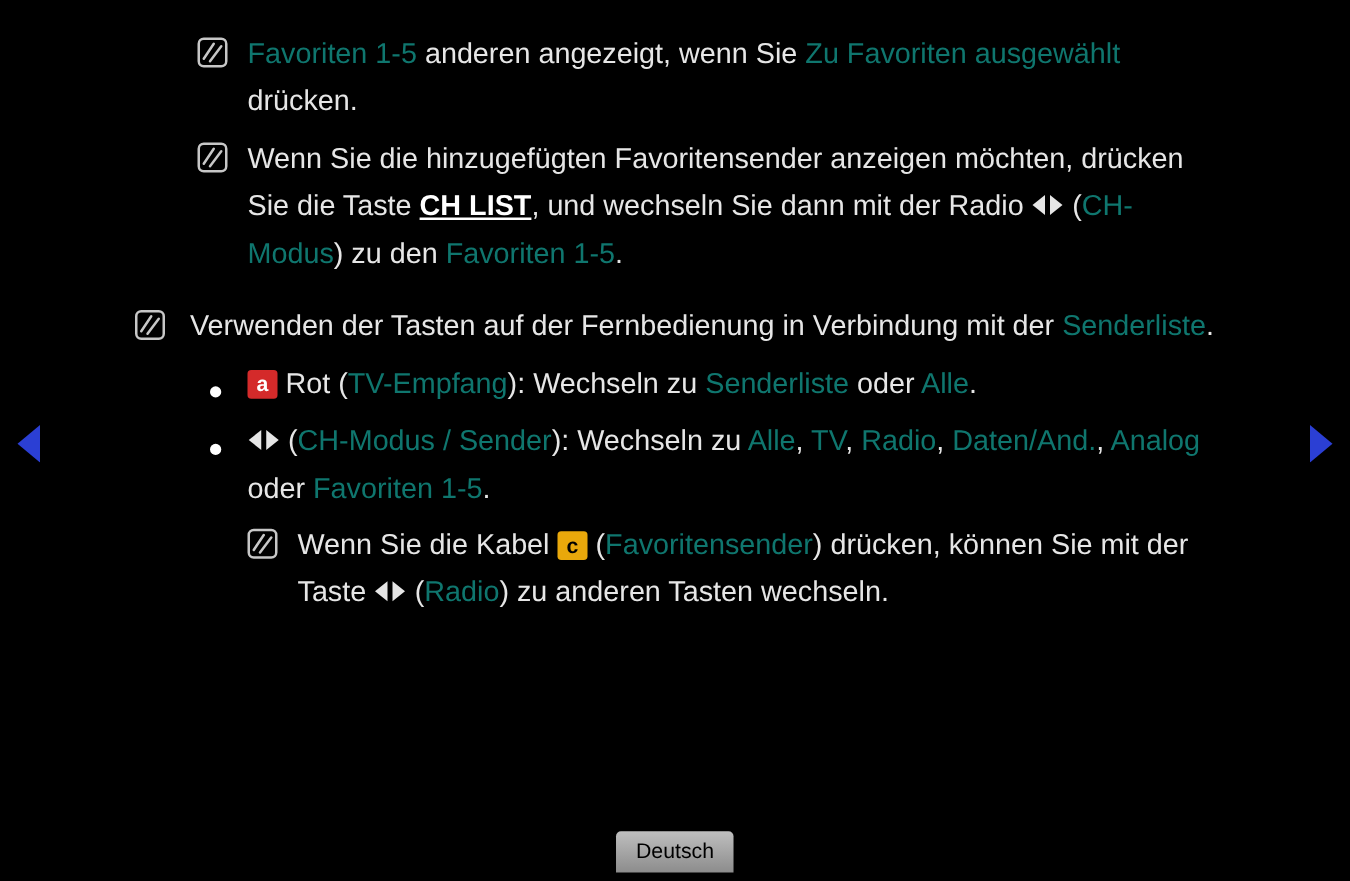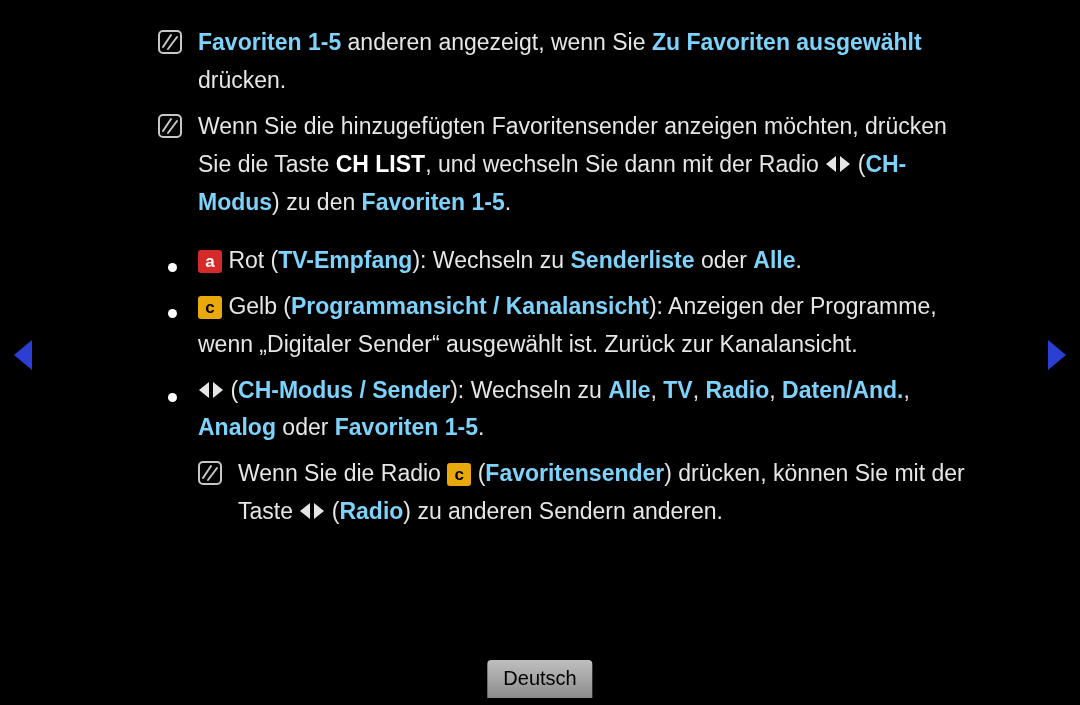--- a/index.html
+++ b/index.html
@@ -31,22 +31,22 @@
   }
   .row .icon-slot {
     position: absolute;
     left: 0;
     top: 4px;
   }
   .lvl1 .icon-slot { left: 50px; }
   .lvl0 .icon-slot { left: 0px; }
   .lvl2 .icon-slot { left: 90px; }
 
-  .hl { color: #7dd3fc; font-weight: bold; }
-  .bold { font-weight: 600; color: #fff; }
+  .hl { color: #0f766e; }
+  .bold { font-weight: 600; color: #fff; text-decoration: underline; }
 
   .note-icon {
     display: inline-block;
     width: 24px;
     height: 24px;
     border: 2px solid #c7c7c7;
     border-radius: 5px;
     position: relative;
     background: #000;
     box-sizing: border-box;
@@ -95,21 +95,21 @@
   .nav-right { right: 12px; }
   .nav-left svg, .nav-right svg { display:block; }
 
   .lang-pill {
     position: absolute;
     bottom: 7px;
     left: 50%;
     transform: translateX(-50%);
     background: linear-gradient(#bfbfbf,#8c8c8c);
     color: #000;
-    font-size: 20px;
+    font-size: 17px;
     padding: 2px 16px 3px;
     border-radius: 4px 4px 0 0;
   }
 
   .block-top { margin-top: 2px; }
   .gap { height: 12px; }
 </style>
 </head>
 <body>
 
@@ -152,58 +152,64 @@
       <div style="padding-left:90px;">
         <span>Wenn Sie die hinzugefügten Favoritensender anzeigen möchten, drücken Sie die Taste </span><span class="bold">CH LIST</span><span>, und wechseln Sie dann mit der Radio </span><span class="lr-arrow"><svg width="26" height="20" viewBox="0 0 26 20">
               <polygon points="11,2 11,18 1,10" fill="#e6e6e6"></polygon>
               <polygon points="15,2 15,18 25,10" fill="#e6e6e6"></polygon>
             </svg></span><span> (</span><span class="hl">CH-Modus</span><span>) zu den </span><span class="hl">Favoriten 1</span><span class="hl">-</span><span class="hl">5</span><span>.</span>
       </div>
     </div>
 
     <div class="gap"></div>
 
+    <div class="row lvl0">
+      <span class="icon-slot">
+        <span class="note-icon">
+          <svg width="22" height="22" viewBox="0 0 22 22">
+              <path d="M4 16 L12 4 M9 18 L18 6" stroke="#c7c7c7" stroke-width="2" fill="none" stroke-linecap="round"></path>
+            </svg>
+        </span>
+      </span>
+      <div style="padding-left:44px;">
+        <span>Verwenden der Tasten auf der Fernbedienung in Verbindung mit der </span><span class="hl">Senderliste</span><span>.</span>
+      </div>
+    </div>
 
     <div class="row lvl1">
       <span class="icon-slot" style="left:60px;"><span class="bullet"></span></span>
       <div style="padding-left:90px;">
         <span class="btnA">a</span><span> Rot (</span><span class="hl">TV-Empfang</span><span>): Wechseln zu </span><span class="hl">Senderliste</span><span> oder </span><span class="hl">Alle</span><span>.</span>
       </div>
     </div>
 
-    <div class="row lvl1">
-      <span class="icon-slot" style="left:60px;"><span class="bullet"></span></span>
-      <div style="padding-left:90px;">
-        <span class="btnC">c</span><span> Gelb (</span><span class="hl">Programmansicht / Kanalansicht</span><span>): Anzeigen der Programme, wenn „Digitaler Sender“ ausgewählt ist. Zurück zur Kanalansicht.</span>
-      </div>
-    </div>
 
     <div class="row lvl1">
       <span class="icon-slot" style="left:60px;"><span class="bullet"></span></span>
       <div style="padding-left:90px;">
         <span class="lr-arrow"><svg width="26" height="20" viewBox="0 0 26 20">
               <polygon points="11,2 11,18 1,10" fill="#e6e6e6"></polygon>
               <polygon points="15,2 15,18 25,10" fill="#e6e6e6"></polygon>
             </svg></span><span> (</span><span class="hl">CH-Modus / Sender</span><span>): Wechseln zu </span><span class="hl">Alle</span><span>, </span><span class="hl">TV</span><span>, </span><span class="hl">Radio</span><span>, </span><span class="hl">Daten/And.</span><span>, </span><span class="hl">Analog</span><span> oder </span><span class="hl">Favoriten 1</span><span class="hl">-</span><span class="hl">5</span><span>.</span>
       </div>
     </div>
 
     <div class="row lvl2">
       <span class="icon-slot" style="left:90px;">
         <span class="note-icon">
           <svg width="22" height="22" viewBox="0 0 22 22">
               <path d="M4 16 L12 4 M9 18 L18 6" stroke="#c7c7c7" stroke-width="2" fill="none" stroke-linecap="round"></path>
             </svg>
         </span>
       </span>
       <div style="padding-left:130px;">
-        <span>Wenn Sie die Radio </span><span class="btnC">c</span><span> (</span><span class="hl">Favoritensender</span><span>) drücken, können Sie mit der Taste </span><span class="lr-arrow"><svg width="26" height="20" viewBox="0 0 26 20">
+        <span>Wenn Sie die Kabel </span><span class="btnC">c</span><span> (</span><span class="hl">Favoritensender</span><span>) drücken, können Sie mit der Taste </span><span class="lr-arrow"><svg width="26" height="20" viewBox="0 0 26 20">
               <polygon points="11,2 11,18 1,10" fill="#e6e6e6"></polygon>
               <polygon points="15,2 15,18 25,10" fill="#e6e6e6"></polygon>
-            </svg></span><span> (</span><span class="hl">Radio</span><span>) zu anderen Sendern anderen.</span>
+            </svg></span><span> (</span><span class="hl">Radio</span><span>) zu anderen Tasten wechseln.</span>
       </div>
     </div>
 
   </div>
 
   <div class="lang-pill">Deutsch</div>
 
 </div>
 
 </body></html>

